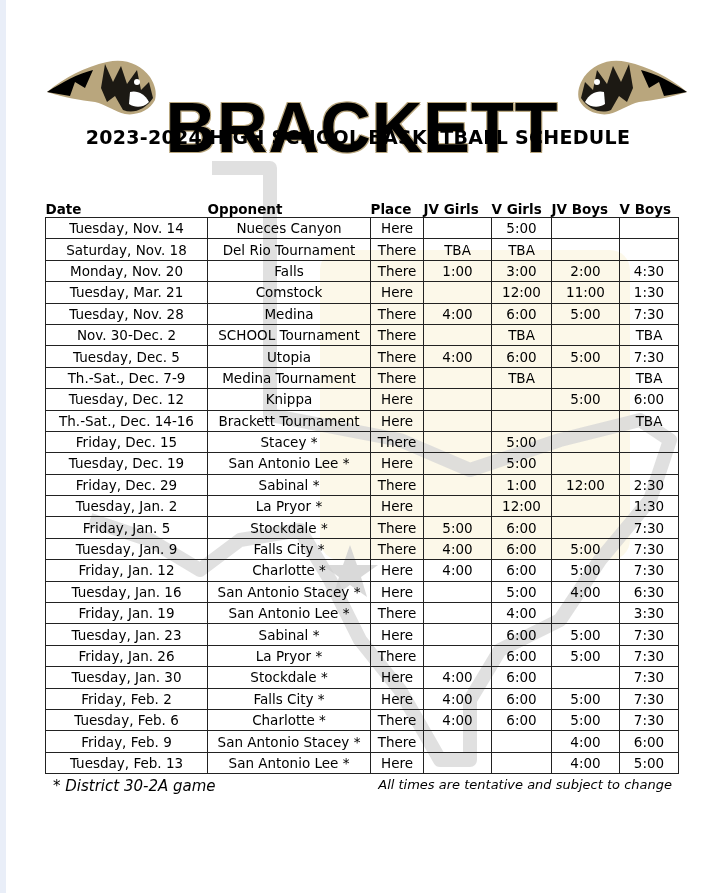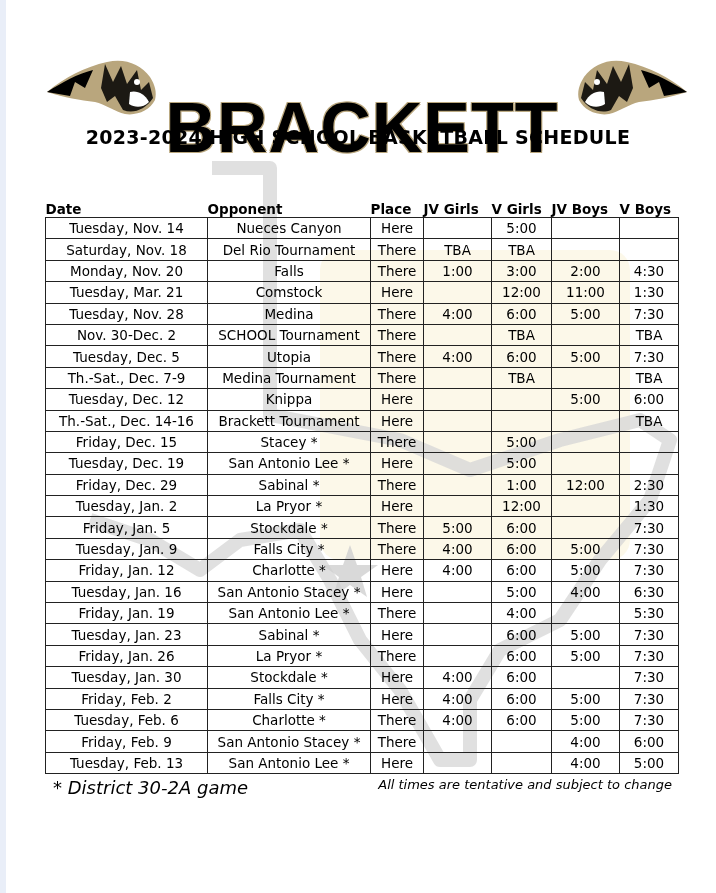--- a/index.html
+++ b/index.html
@@ -41,21 +41,21 @@
     font-weight: bold; font-size: 13.5px; height: 21px; padding: 0;
     border: none; text-align: left; vertical-align: bottom;
   }
   .schedule td {
     height: 20.4px; padding: 0; text-align: center;
     border: 1px solid #222; white-space: nowrap;
     background: rgba(255,255,255,0.0);
   }
   .footer-left {
     position: absolute; left: 53px; top: 777px;
-    font-style: italic; font-size: 18px;
+    font-style: italic; font-size: 15px;
   }
   .footer-right {
     position: absolute; right: 44px; top: 777px;
     font-style: italic; font-size: 13px; text-align: center;
   }
 </style>
 </head>
 <body>
 
 <div class="left-strip"></div>
@@ -270,21 +270,21 @@
         <td>4:00</td>
         <td>6:30</td>
       </tr>
       <tr>
         <td>Friday, Jan. 19</td>
         <td>San Antonio Lee *</td>
         <td>There</td>
         <td></td>
         <td>4:00</td>
         <td></td>
-        <td>5:30</td>
+        <td>3:30</td>
       </tr>
       <tr>
         <td>Tuesday, Jan. 23</td>
         <td>Sabinal *</td>
         <td>Here</td>
         <td></td>
         <td>6:00</td>
         <td>5:00</td>
         <td>7:30</td>
       </tr>

